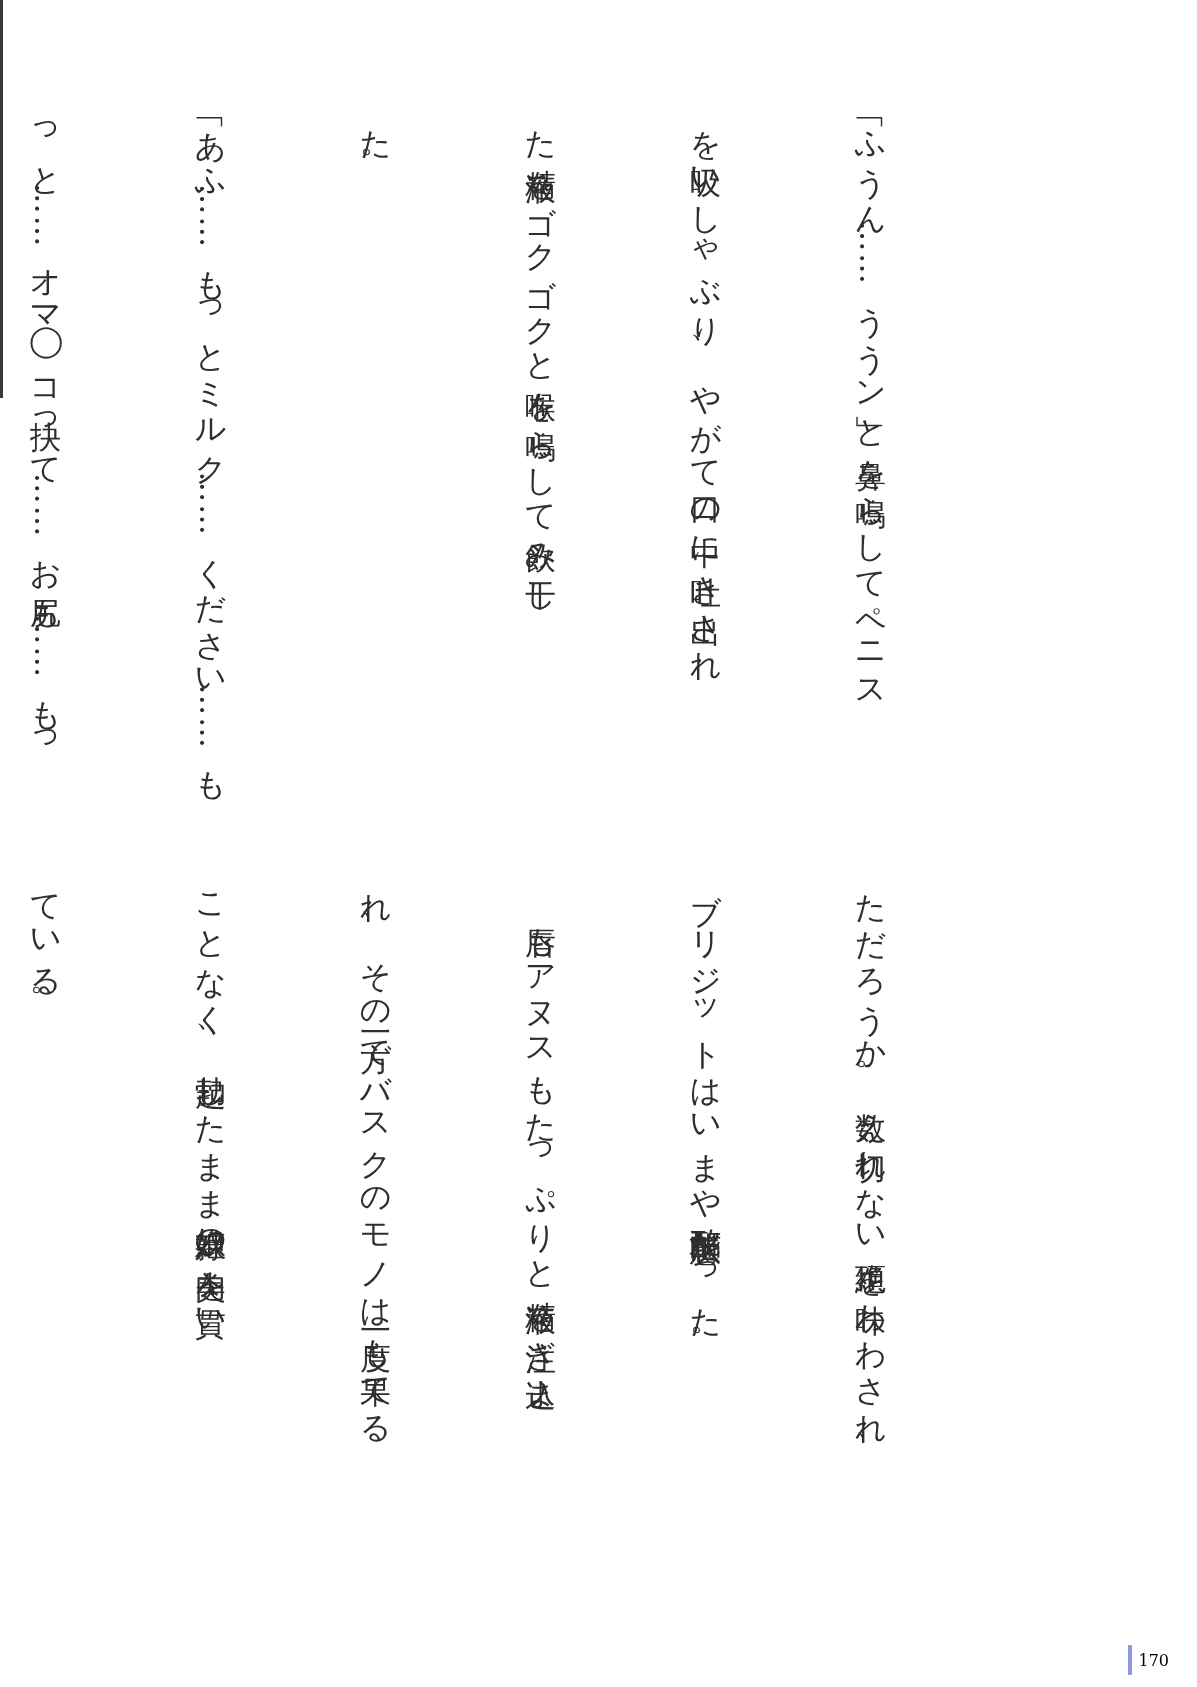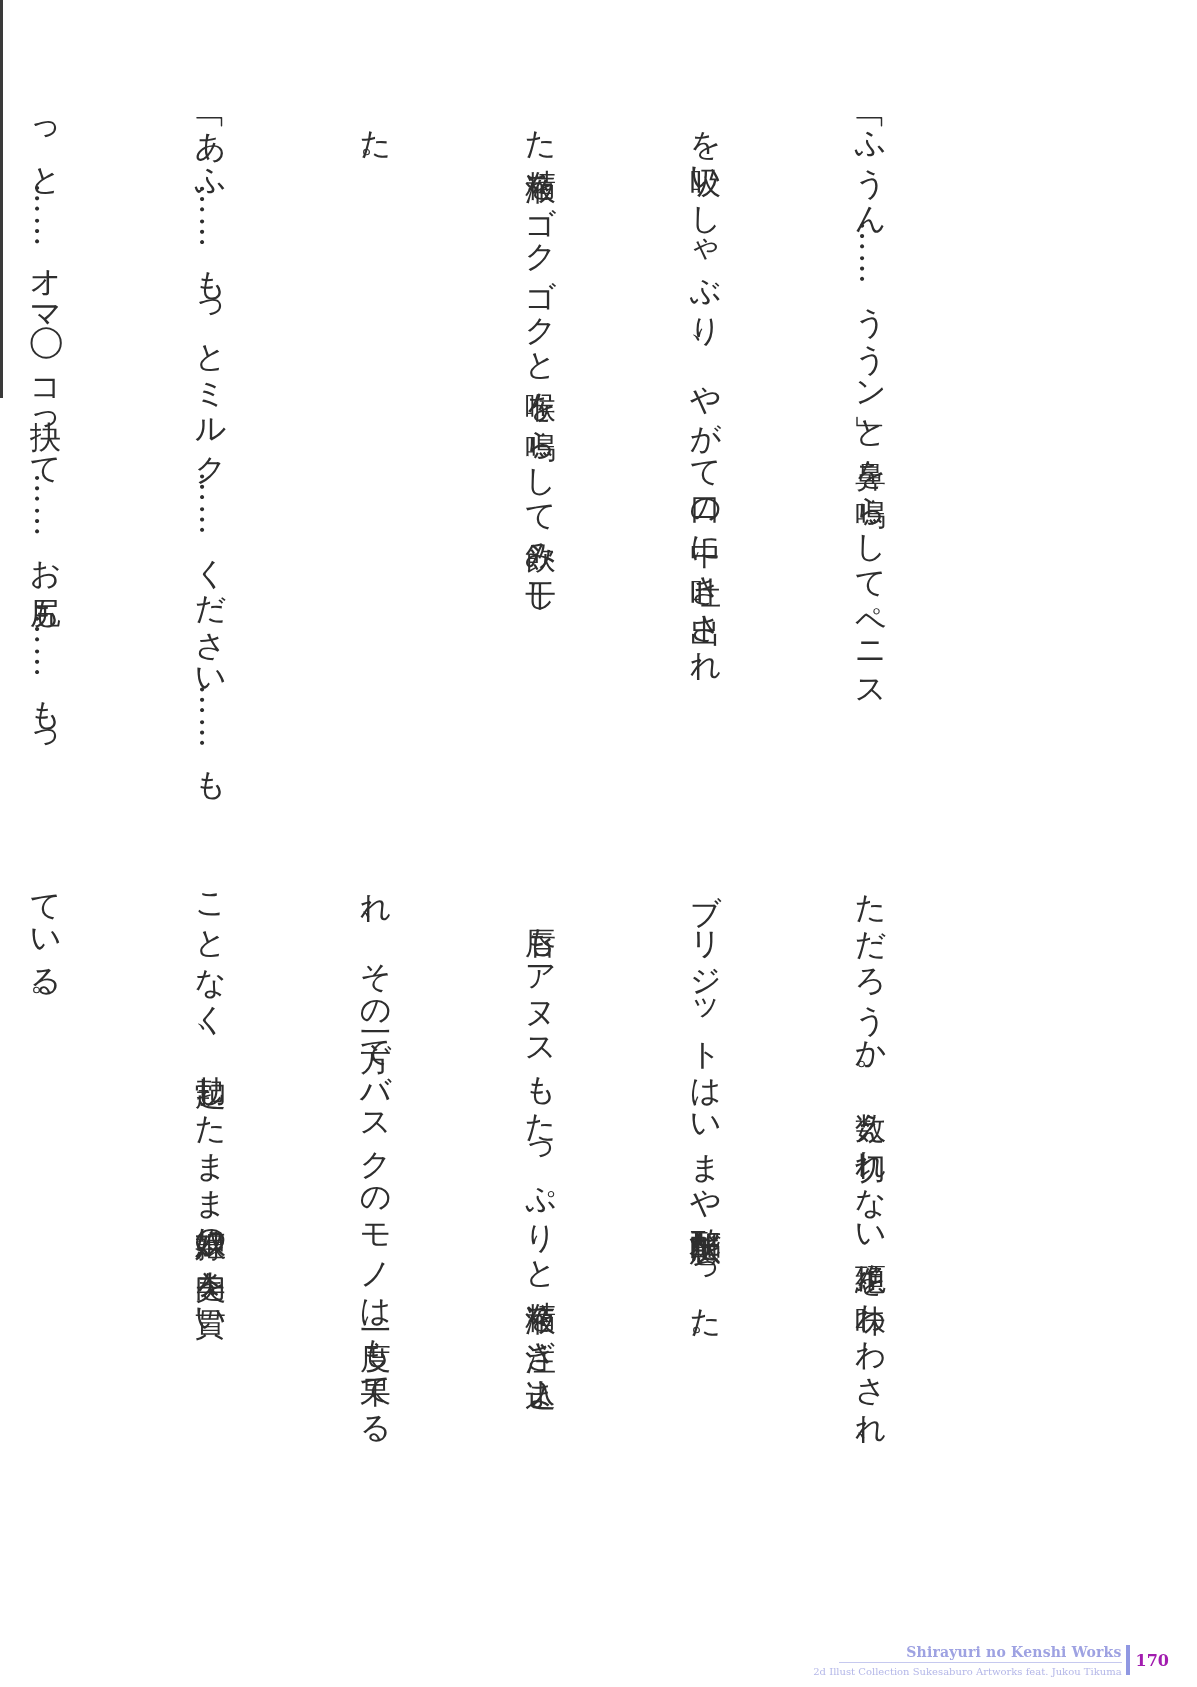--- a/index.html
+++ b/index.html
@@ -80,22 +80,22 @@
     white-space: nowrap;
   }
   .footer .bar {
     width: 4px;
     height: 30px;
     background: #9098e2;
     margin: 0 6px 0 4px;
   }
   .footer .page-number {
     font-size: 16px;
-    font-weight: bold;
-    color: #a21caf;
+    font-weight: normal;
+    color: #000000;
   }
 </style>
 </head>
 <body>
 
 <div class="left-edge"></div>
 
 <div class="text-block top">
   <span class="line">「ふうん……ううン」と鼻を鳴らしてペニス</span>
   <span class="line">を吸いしゃぶり、やがて口の中に吐き出され</span>
@@ -126,20 +126,15 @@
   
   
   
   
   
   
   
 </div>
 
 <div class="footer">
-  <div class="titles">
-    <span class="series-title">Shirayuri no Kenshi Works</span>
-    <div class="rule"></div>
-    <span class="subtitle">2d Illust Collection Sukesaburo Artworks feat. Jukou Tikuma</span>
-  </div>
   <div class="bar"></div>
   <span class="page-number">170</span>
 </div>
 
 </body></html>

